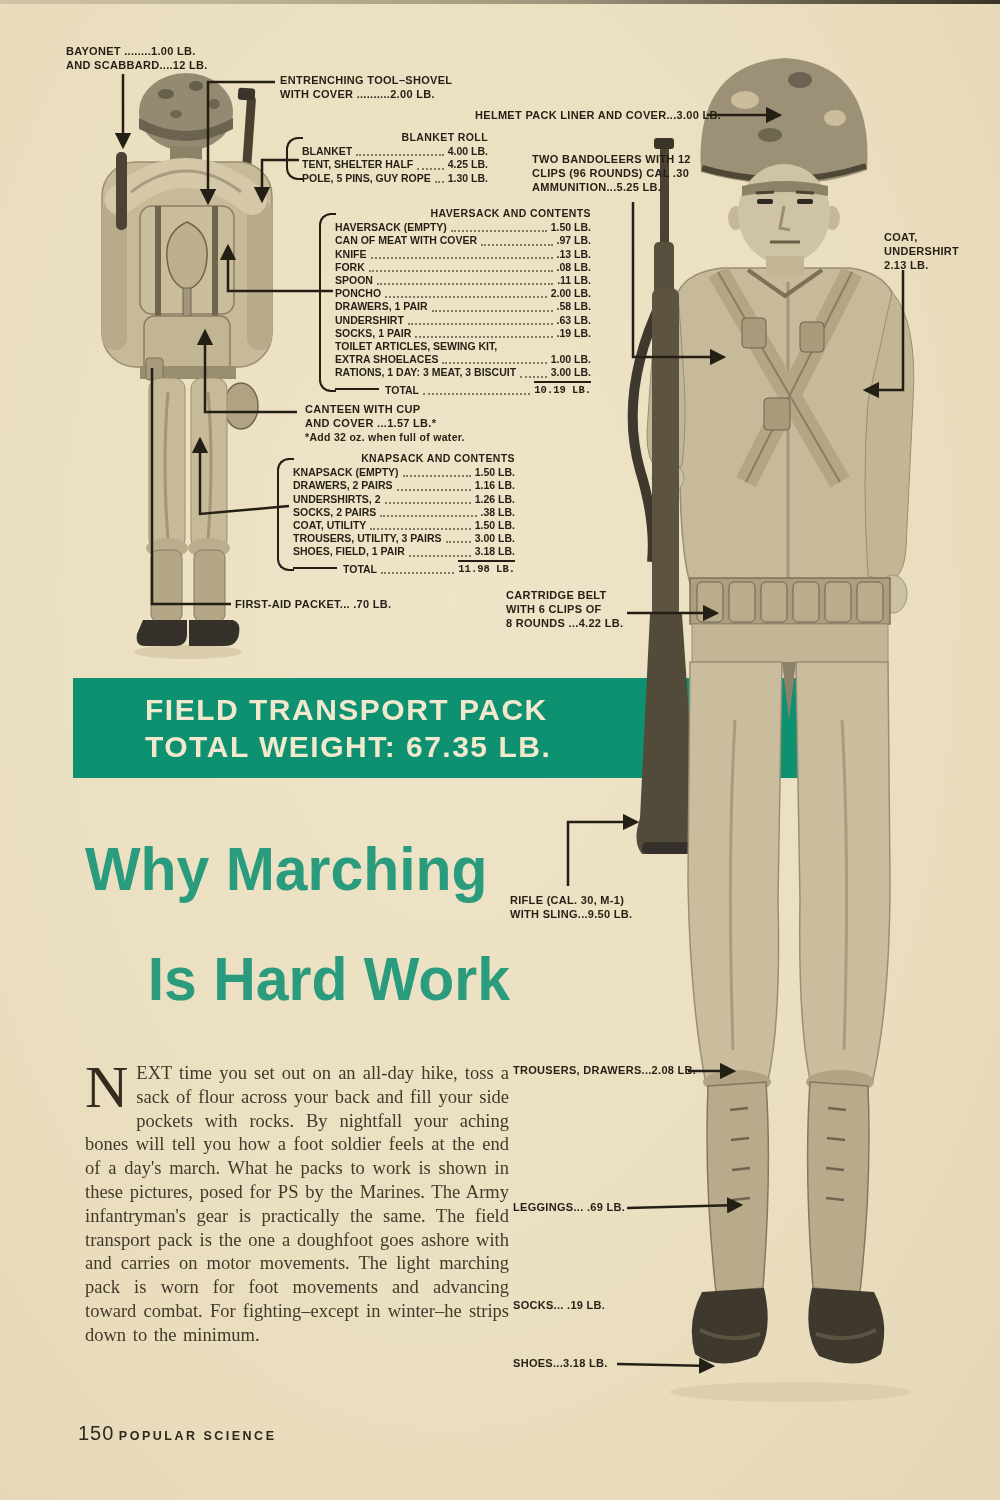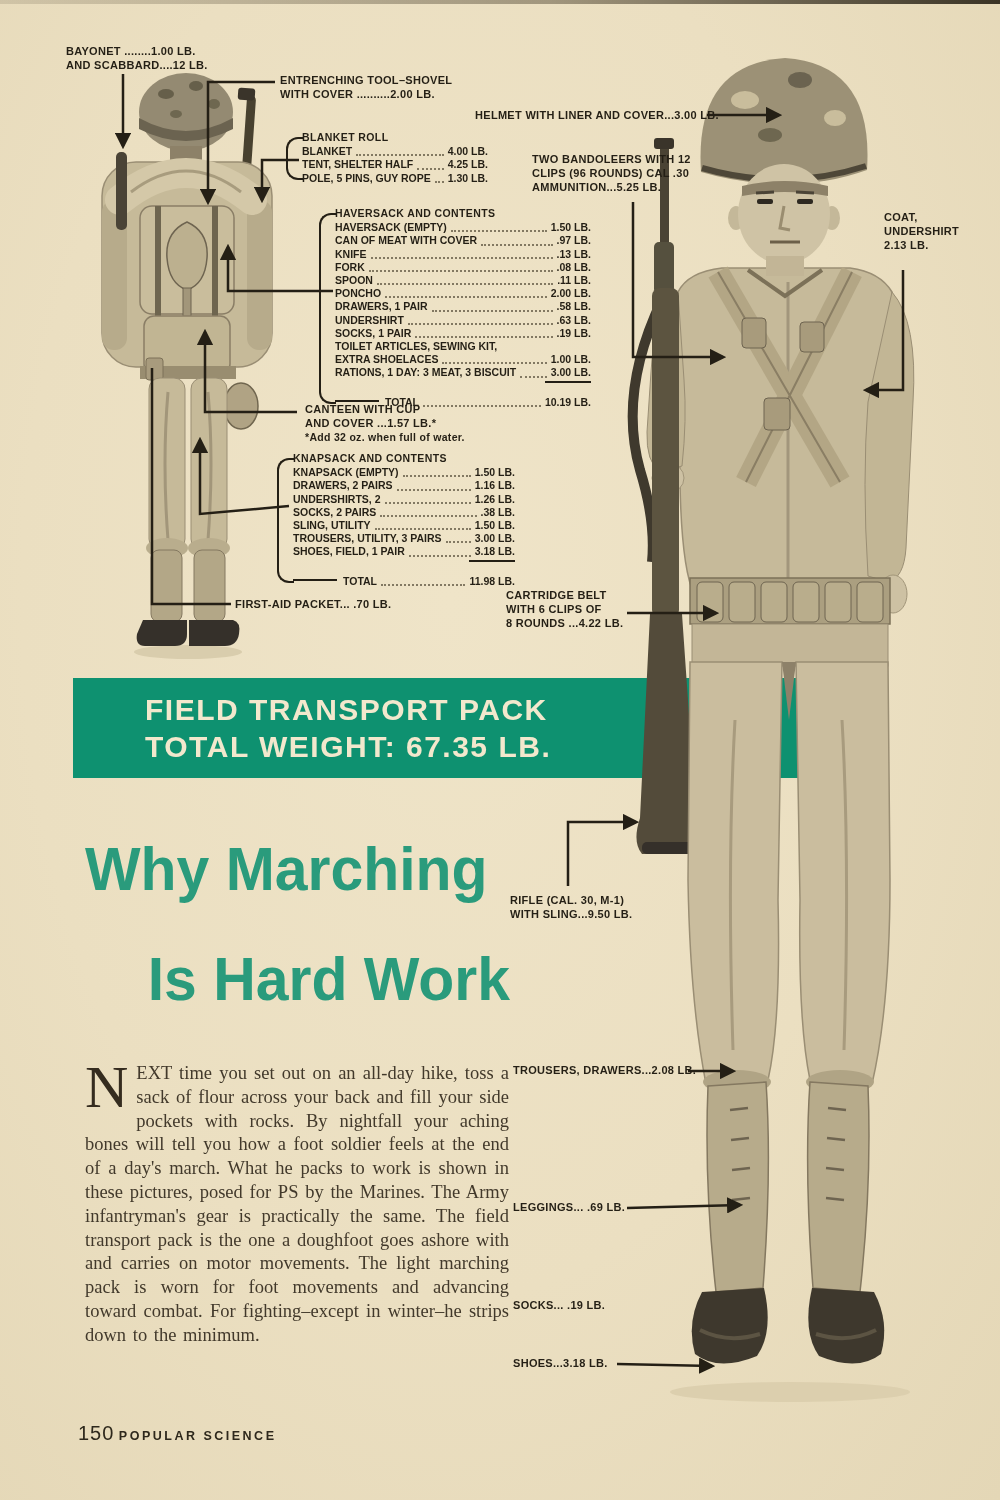--- a/index.html
+++ b/index.html
@@ -12,30 +12,30 @@
   .band-text{padding:13px 0 0 72px;color:#f2e8cd;font-weight:700;font-size:30px;line-height:37px;letter-spacing:1.5px;}
   svg.figures{position:absolute;left:0;top:0;z-index:2;pointer-events:none;}
   svg.leaders{position:absolute;left:0;top:0;z-index:3;pointer-events:none;}
   .label{position:absolute;z-index:4;font-weight:700;font-size:11px;line-height:14px;
          color:#241f15;letter-spacing:.3px;white-space:nowrap;}
   .label div{white-space:nowrap;}
   .note{font-size:10.5px;}
   .listbox{position:absolute;z-index:4;font-weight:700;font-size:10.5px;line-height:13.2px;color:#241f15;}
   .bracket{position:absolute;left:-16px;top:6px;bottom:5px;width:15px;
            border:2.5px solid #241f15;border-right:none;border-radius:12px 0 0 12px;}
-  .list-title{text-align:left;letter-spacing:.4px;margin-bottom:1px;}
+  .list-title{text-align:right;letter-spacing:.4px;margin-bottom:1px;}
   .lrow{display:flex;align-items:flex-end;}
   .lname{white-space:nowrap;}
   .dots{flex:1;border-bottom:2px dotted rgba(59,50,31,.6);margin:0 4px 2px 4px;min-width:8px;}
   .nodots .dots{border-bottom:none;}
   .lval{white-space:nowrap;}
   .total-rule{display:inline-block;width:44px;height:0;border-top:2.5px solid #241f15;
               margin:0 6px 3px 0;vertical-align:middle;}
   .lrow.total{margin-top:1px;}
-  .lrow.total .lval{border-top:2px solid #241f15;padding-top:13px;}
+  .lrow.total .lval{border-top:2px solid #241f15;padding-top:1px;font-family:Liberation Mono, monospace;}
   .headline{position:absolute;left:85px;top:838px;z-index:4;color:#2a9b7c;font-weight:700;
             font-size:62px;line-height:1;transform:scaleX(.95);transform-origin:left top;}
   .headline .hl2{margin:48px 0 0 66px;}
   .article{position:absolute;left:85px;top:1062px;width:424px;z-index:4;
            font-family:"Liberation Serif",serif;font-size:18.5px;line-height:23.8px;
            color:#42392b;text-align:justify;word-spacing:2px;}
   .dropcap{float:left;font-family:"Liberation Serif",serif;font-size:60px;line-height:45px;
            padding:3px 8px 0 0;color:#352c1f;}
   .footer{position:absolute;left:78px;top:1422px;z-index:4;color:#2e281c;}
   .footer .pnum{font-weight:400;font-size:20px;letter-spacing:1px;}
@@ -332,21 +332,21 @@
         <span class="lname">UNDERSHIRTS, 2</span>
         <span class="dots"></span>
         <span class="lval">1.26 LB.</span>
       </div>
     <div class="lrow">
         <span class="lname">SOCKS, 2 PAIRS</span>
         <span class="dots"></span>
         <span class="lval">.38 LB.</span>
       </div>
     <div class="lrow">
-        <span class="lname">SLING, UTILITY</span>
+        <span class="lname">COAT, UTILITY</span>
         <span class="dots"></span>
         <span class="lval">1.50 LB.</span>
       </div>
     <div class="lrow">
         <span class="lname">TROUSERS, UTILITY, 3 PAIRS</span>
         <span class="dots"></span>
         <span class="lval">3.00 LB.</span>
       </div>
     <div class="lrow">
         <span class="lname">SHOES, FIELD, 1 PAIR</span>
@@ -358,30 +358,30 @@
         <span class="dots"></span>
         <span class="lval">11.98 LB.</span>
       </div>
   </div>
 
   <div class="label" style="left:235px;top:597px">
     <div>FIRST-AID PACKET... .70 LB.</div>
   </div>
 
   <div class="label" style="left:475px;top:108px">
-    <div>HELMET WITH LINER AND COVER...3.00 LB.</div>
+    <div>HELMET PACK LINER AND COVER...3.00 LB.</div>
   </div>
 
   <div class="label" style="left:532px;top:152px">
     <div>TWO BANDOLEERS WITH 12</div>
     <div>CLIPS (96 ROUNDS) CAL .30</div>
     <div>AMMUNITION...5.25 LB.</div>
   </div>
 
-  <div class="label" style="left:884px;top:210px">
+  <div class="label" style="left:884px;top:230px">
     <div>COAT,</div>
     <div>UNDERSHIRT</div>
     <div>2.13 LB.</div>
   </div>
 
   <div class="label" style="left:506px;top:588px">
     <div>CARTRIDGE BELT</div>
     <div>WITH 6 CLIPS OF</div>
     <div>8 ROUNDS ...4.22 LB.</div>
   </div>

